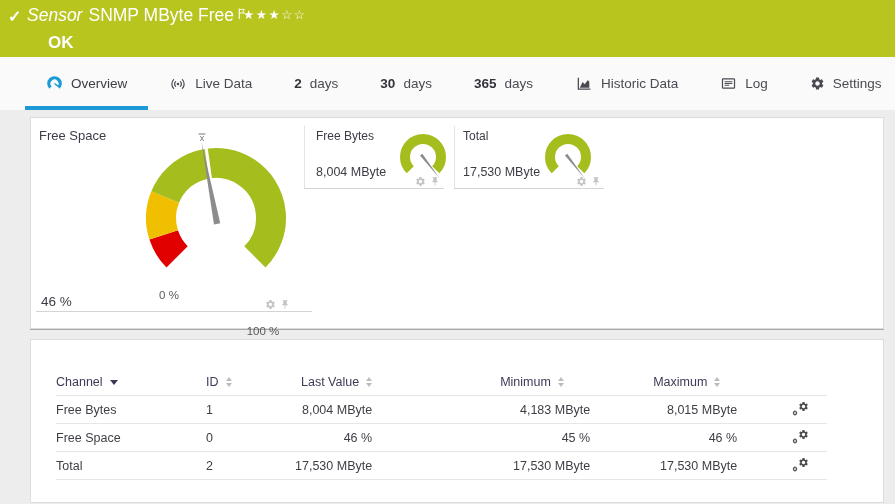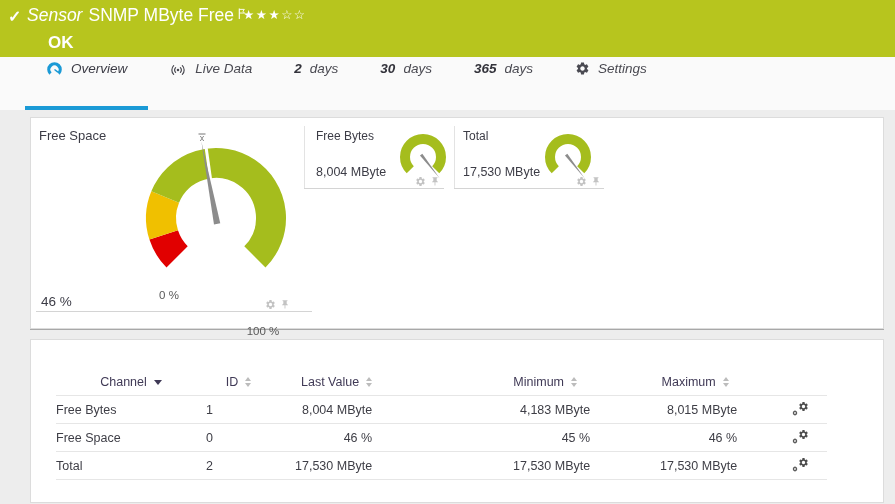--- a/index.html
+++ b/index.html
@@ -12,22 +12,22 @@
   
   .topbar{height:57px;background:#b7c51e;color:#fff;position:relative;}
   .check-icon{position:absolute;left:8px;top:7px;font-size:16px;font-weight:bold;}
   .title-line{position:absolute;left:27px;top:5px;font-size:17.5px;white-space:nowrap;}
   .sensor-word{font-style:italic;margin-right:6px;}
   .flag-icon{display:inline-block;vertical-align:top;margin:-1px 0 0 3px;}
   .stars{position:absolute;left:243px;top:7px;font-size:12.5px;letter-spacing:1.5px;cursor:pointer;}
   .ok-label{position:absolute;left:48px;top:33px;font-size:17px;font-weight:bold;}
   
   .tabbar{height:53px;background:#fafafa;display:flex;align-items:stretch;padding-left:25px;}
-  .tab{display:flex;gap:8px;padding:4px 21px 0 21px;
-       border-bottom:4px solid transparent;font-size:13.5px;color:#4a4a52;cursor:pointer;white-space:nowrap;font-style:italic;}
+  .tab{display:flex;align-items:center;gap:8px;padding:4px 21px 0 21px;
+       border-bottom:4px solid transparent;font-size:13.5px;color:#4a4a52;cursor:pointer;white-space:nowrap;}
   .tab .num{font-weight:bold;color:#33333b;}
   .tab.active{border-bottom-color:#1b9ad6;color:#3c3c46;}
   .tab svg{display:block;}
   
   .content{padding:7px 11px 8px 30px;}
   .panel{background:#fff;border:1px solid #dcdcdc;box-shadow:0 1px 0 #a8a8a8;position:relative;box-sizing:border-box;}
   .panel.gauges{height:212px;}
   .panel.table-panel{height:164px;margin-top:10px;box-shadow:none;overflow:hidden;}
   .abs{position:absolute;}
   .g-title{font-size:13px;color:#3c3c46;}
@@ -35,21 +35,21 @@
   .g-value{font-size:12.5px;color:#3c3c46;}
   .g-value.big{font-size:13.5px;}
   .g-tick{font-size:11.5px;color:#5a5a5a;width:60px;text-align:center;}
   .tile-line{position:absolute;border-top:1px solid #d4d4d4;}
   .vsep{position:absolute;border-left:1px solid #e3e3e3;width:0;}
   .tile-icons{position:absolute;display:flex;gap:4px;align-items:center;cursor:pointer;}
   .tile-icons svg{fill:#c3c3c3;}
   
   table{border-collapse:collapse;margin:28px 0 0 25px;font-size:12.5px;color:#3e3e46;table-layout:fixed;}
   th,td{height:27px;padding:0;border-bottom:1px solid #e6e6e6;white-space:nowrap;overflow:visible;}
-  th{font-weight:normal;color:#403a56;text-align:center;cursor:pointer;}
+  th{font-weight:normal;color:#403a56;text-align:left;cursor:pointer;}
   .pad30{padding-left:30px;}
   .pad128{padding-left:128px;}
   .pad63{padding-left:63px;}
   td.r{text-align:right;}
   td.icon-cell{padding-left:55px;}
   .sort-desc{display:inline-block;margin-left:7px;vertical-align:middle;width:0;height:0;
              border-left:4px solid transparent;border-right:4px solid transparent;border-top:5px solid #3f3956;}
   .sort-both{display:inline-flex;flex-direction:column;gap:2px;margin-left:7px;vertical-align:middle;}
   .sort-both i{width:0;height:0;border-left:3.5px solid transparent;border-right:3.5px solid transparent;display:block;}
   .sort-both .up{border-bottom:4px solid #bcbcbc;}
@@ -109,20 +109,34 @@
   </div>
   <div class="tab">
     <span class="num">30</span>
     <span>days</span>
   </div>
   <div class="tab">
     <span class="num">365</span>
     <span>days</span>
   </div>
   <div class="tab">
+    <svg width="18" height="17" viewBox="0 0 24 24">
+      <path d="M4 4 V20 H21" fill="none" stroke="#4a4a52" stroke-width="1.8"></path>
+      <path d="M6 18 L10 10 L13 13 L17.5 7 L19.5 10 V18 Z" fill="#4a4a52"></path>
+    </svg>
+    <span>Historic Data</span>
+  </div>
+  <div class="tab">
+    <svg width="17" height="17" viewBox="0 0 24 24" fill="none" stroke="#4a4a52">
+      <rect x="3.5" y="5.5" width="17" height="13" rx="1" stroke-width="1.7"></rect>
+      <path d="M6.5 9.5 H17.5 M6.5 12 H17.5 M6.5 14.5 H13" stroke-width="1.4"></path>
+    </svg>
+    <span>Log</span>
+  </div>
+  <div class="tab">
     <svg width="15" height="15" viewBox="0 0 24 24" fill="#4a4a52">
         <use href="#sym-gear"></use>
       </svg>
     <span>Settings</span>
   </div>
 </div>
 
 <div class="content">
 
   <div class="panel gauges">

